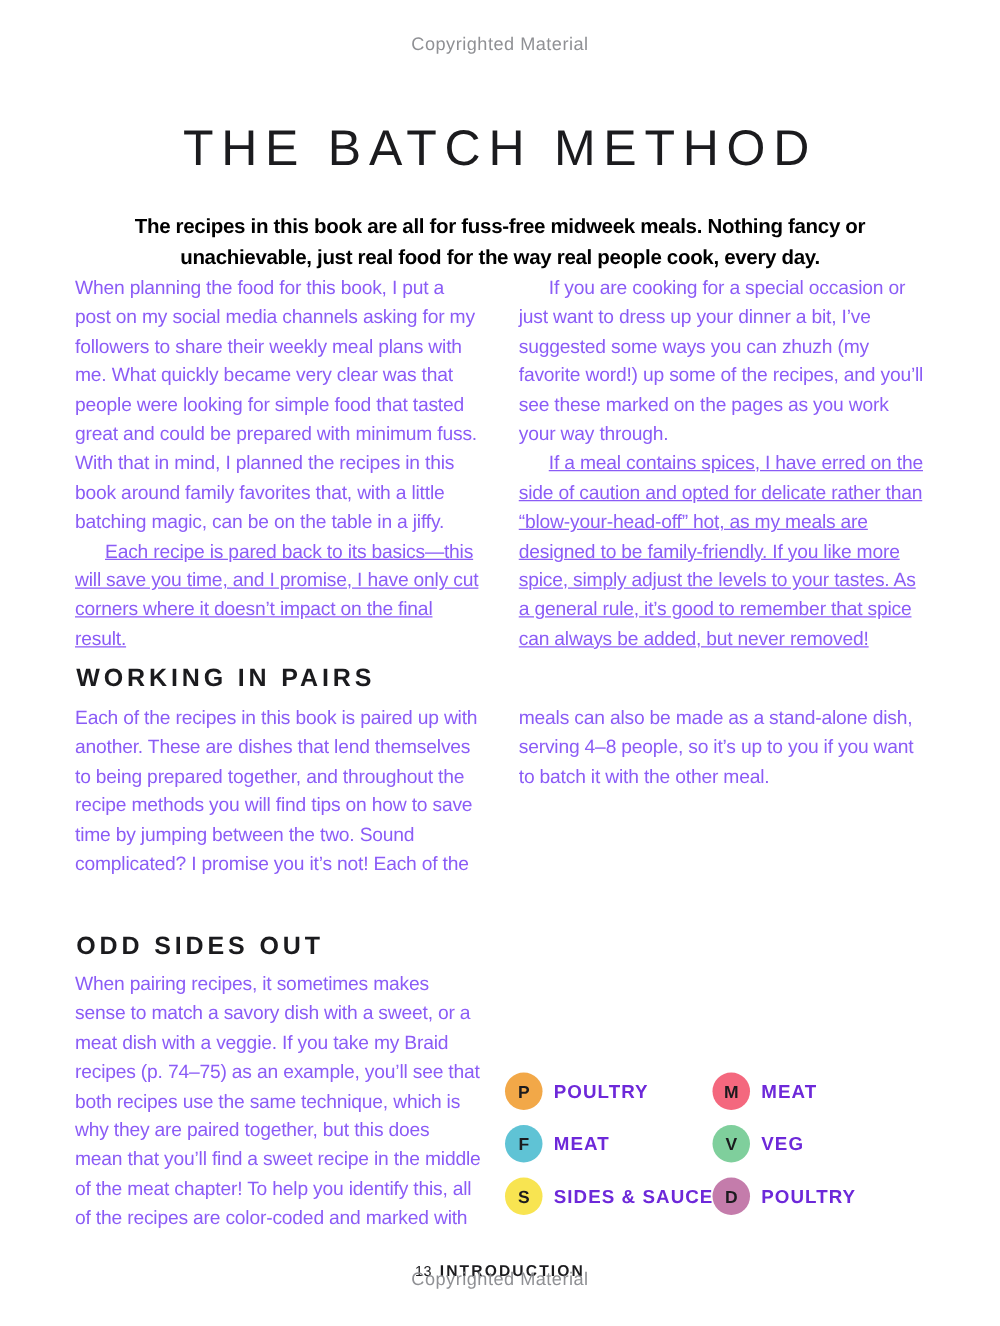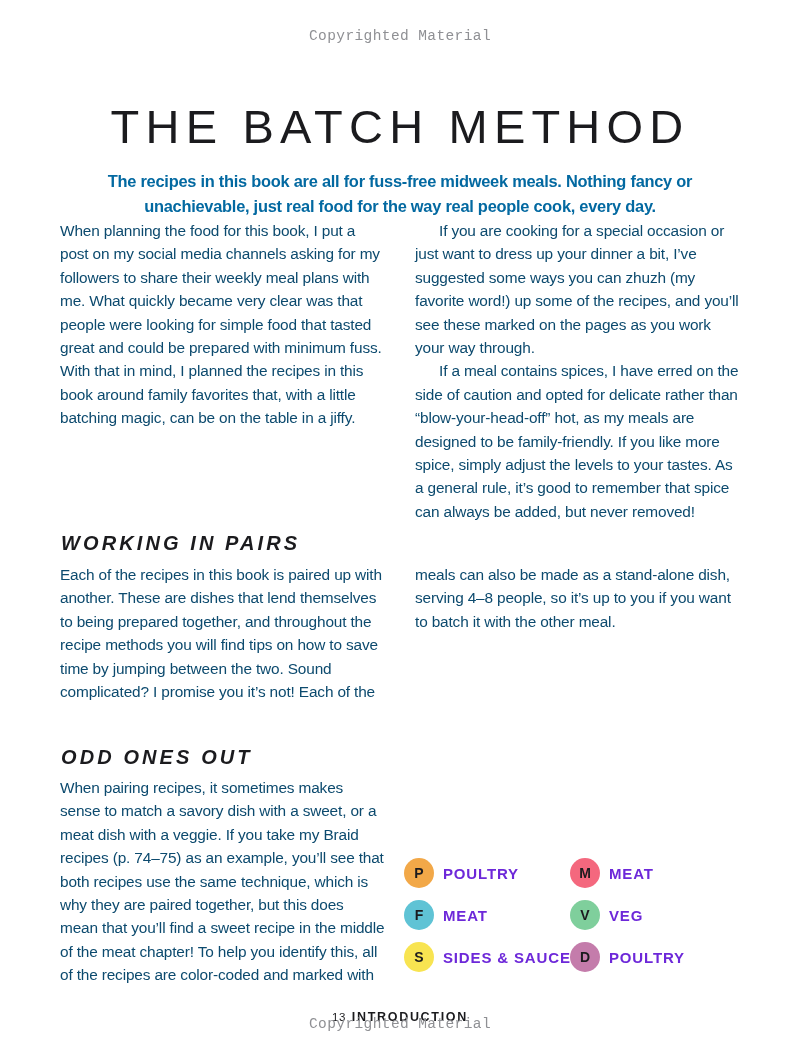--- a/index.html
+++ b/index.html
@@ -19,98 +19,98 @@
     overflow: hidden;
     box-sizing: border-box;
   }
 
   
   .watermark {
     position: absolute;
     left: 0;
     width: 800px;
     text-align: center;
-    font-family: Liberation Mono, monospace;
+    font-family: Liberation Sans, sans-serif;
     font-size: 14.5px;
     letter-spacing: 0.4px;
     color: #8f9094;
     user-select: none;
   }
   .watermark-top { top: 28px; }
   .watermark-bottom { top: 1016px; }
 
   
   .page-title {
     position: absolute;
     top: 72px;
     left: 0;
     width: 800px;
     text-align: center;
     font-family: "Liberation Sans", sans-serif;
-    font-size: 47px;
+    font-size: 40px;
     font-weight: 400;
     letter-spacing: 6.2px;
     color: #1b1b1e;
     line-height: 1;
   }
 
   
   .deck {
     position: absolute;
     top: 153px;
     left: 62px;
     width: 676px;
     text-align: center;
     font-family: "Liberation Sans", sans-serif;
     font-weight: bold;
     font-size: 16.4px;
     line-height: 25px;
-    color: #0369a1;
+    color: #000000;
     letter-spacing: -0.25px;
   }
 
   
   .cols {
     position: absolute;
     display: flex;
     gap: 30px;
     left: 60px;
     width: 680px;
   }
   .col {
     width: 325px;
   }
   .body-text {
     font-family: "Liberation Sans", sans-serif;
     font-size: 15.4px;
     line-height: 23.4px;
-    color: #0c4a6e;
+    color: #8b5cf6;
     letter-spacing: -0.15px;
     margin: 0;
     text-align: left;
   }
   .body-text + .body-text {
     text-indent: 24px;
+    text-decoration: underline;
   }
 
   .region-intro { top: 219px; }
   .region-pairs { top: 563px; }
   .region-odd   { top: 776px; }
 
   
   .section-heading {
     position: absolute;
     left: 61px;
     font-family: "Liberation Sans", sans-serif;
     font-size: 20px;
     font-weight: bold;
     letter-spacing: 3.1px;
     color: #1b1b1e;
     line-height: 1;
-    font-style: italic;
   }
   .heading-pairs { top: 516px; }
   .heading-odd   { top: 730px; }
 
   
   .legend {
     position: absolute;
     top: 852px;
     left: 404px;
     width: 336px;
@@ -174,39 +174,40 @@
 
   <div class="watermark watermark-top">Copyrighted Material</div>
 
   <h1 class="page-title">THE BATCH METHOD</h1>
 
   <p class="deck">The recipes in this book are all for fuss-free midweek meals. Nothing fancy or unachievable, just real food for the way real people cook, every day.</p>
 
   <div class="cols region-intro">
     <div class="col">
       <p class="body-text">When planning the food for this book, I put a post on my social media channels asking for my followers to share their weekly meal plans with me. What quickly became very clear was that people were looking for simple food that tasted great and could be prepared with minimum fuss. With that in mind, I planned the recipes in this book around family favorites that, with a little batching magic, can be on the table in a jiffy.</p>
+      <p class="body-text">Each recipe is pared back to its basics—this will save you time, and I promise, I have only cut corners where it doesn’t impact on the final result.</p>
     </div>
     <div class="col">
       <p class="body-text" style="text-indent:24px">If you are cooking for a special occasion or just want to dress up your dinner a bit, I’ve suggested some ways you can zhuzh (my favorite word!) up some of the recipes, and you’ll see these marked on the pages as you work your way through.</p>
       <p class="body-text">If a meal contains spices, I have erred on the side of caution and opted for delicate rather than “blow-your-head-off” hot, as my meals are designed to be family-friendly. If you like more spice, simply adjust the levels to your tastes. As a general rule, it’s good to remember that spice can always be added, but never removed!</p>
     </div>
   </div>
 
   <h2 class="section-heading heading-pairs">WORKING IN PAIRS</h2>
 
   <div class="cols region-pairs">
     <div class="col">
       <p class="body-text">Each of the recipes in this book is paired up with another. These are dishes that lend themselves to being prepared together, and throughout the recipe methods you will find tips on how to save time by jumping between the two. Sound complicated? I promise you it’s not! Each of the</p>
     </div>
     <div class="col">
       <p class="body-text">meals can also be made as a stand-alone dish, serving 4–8 people, so it’s up to you if you want to batch it with the other meal.</p>
     </div>
   </div>
 
-  <h2 class="section-heading heading-odd">ODD ONES OUT</h2>
+  <h2 class="section-heading heading-odd">ODD SIDES OUT</h2>
 
   <div class="cols region-odd">
     <div class="col">
       <p class="body-text">When pairing recipes, it sometimes makes sense to match a savory dish with a sweet, or a meat dish with a veggie. If you take my Braid recipes (p. 74–75) as an example, you’ll see that both recipes use the same technique, which is why they are paired together, but this does mean that you’ll find a sweet recipe in the middle of the meat chapter! To help you identify this, all of the recipes are color-coded and marked with</p>
     </div>
   </div>
 
   <div class="legend">
 
     <div class="legend-item">

